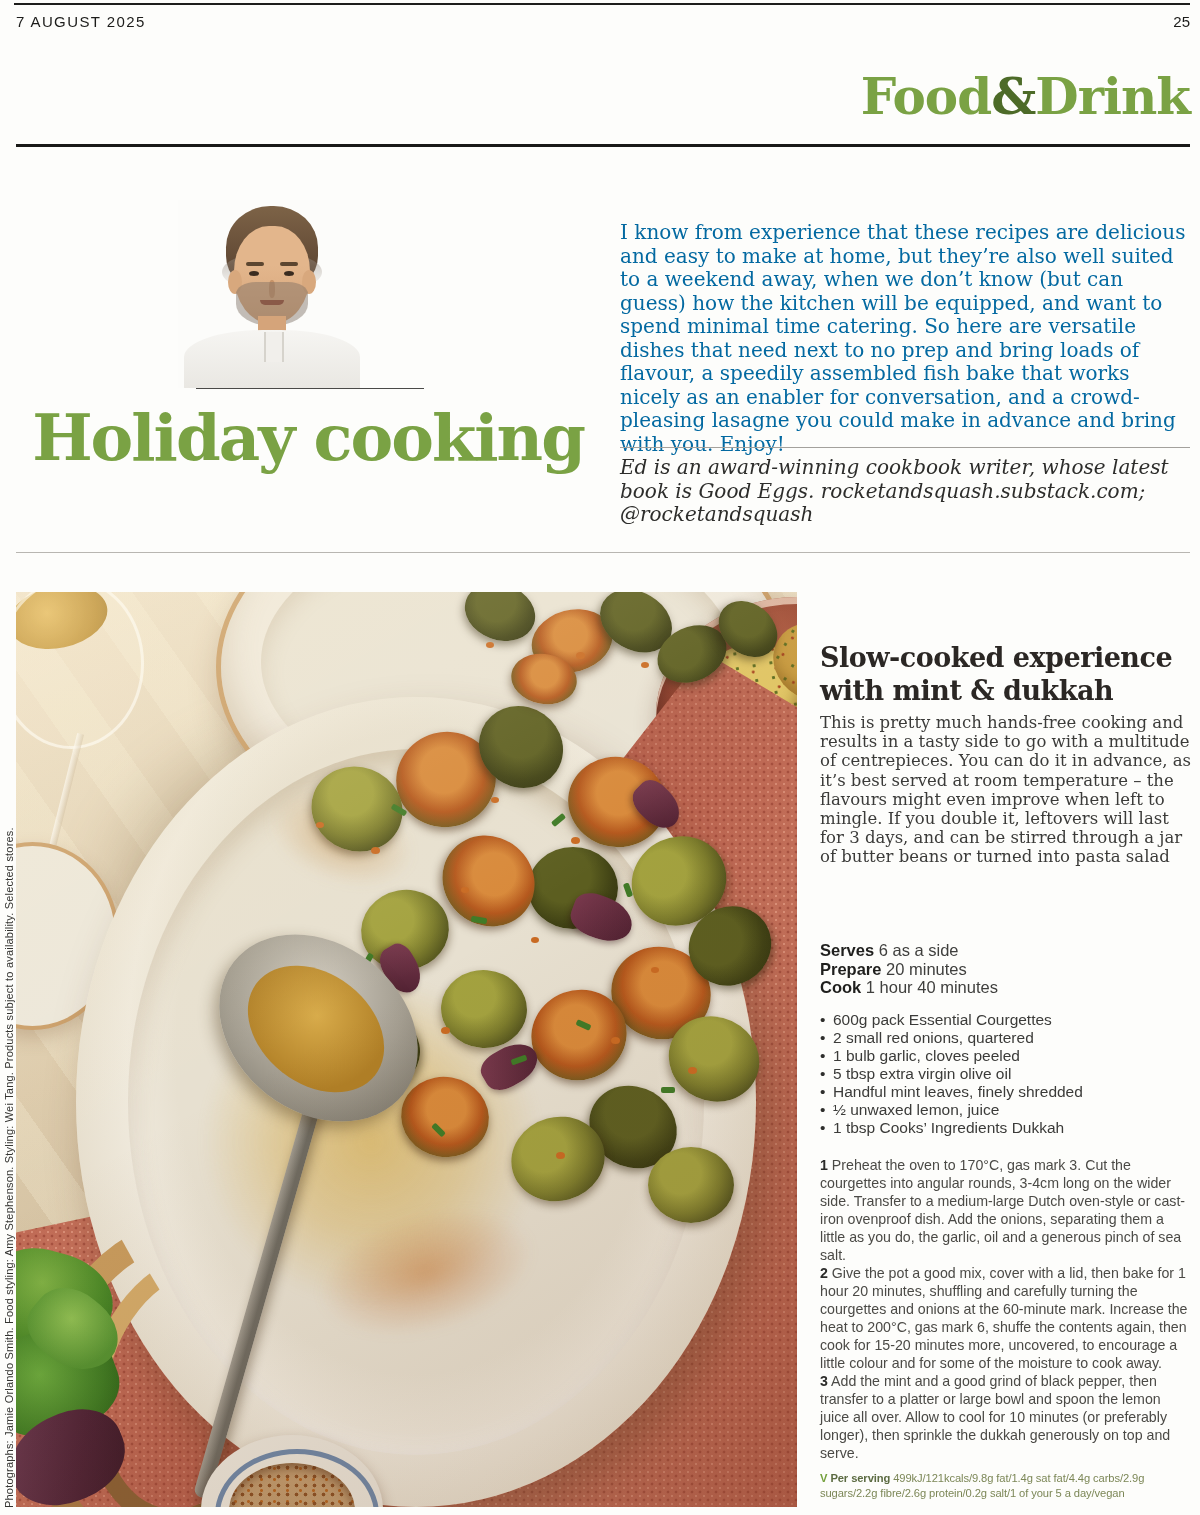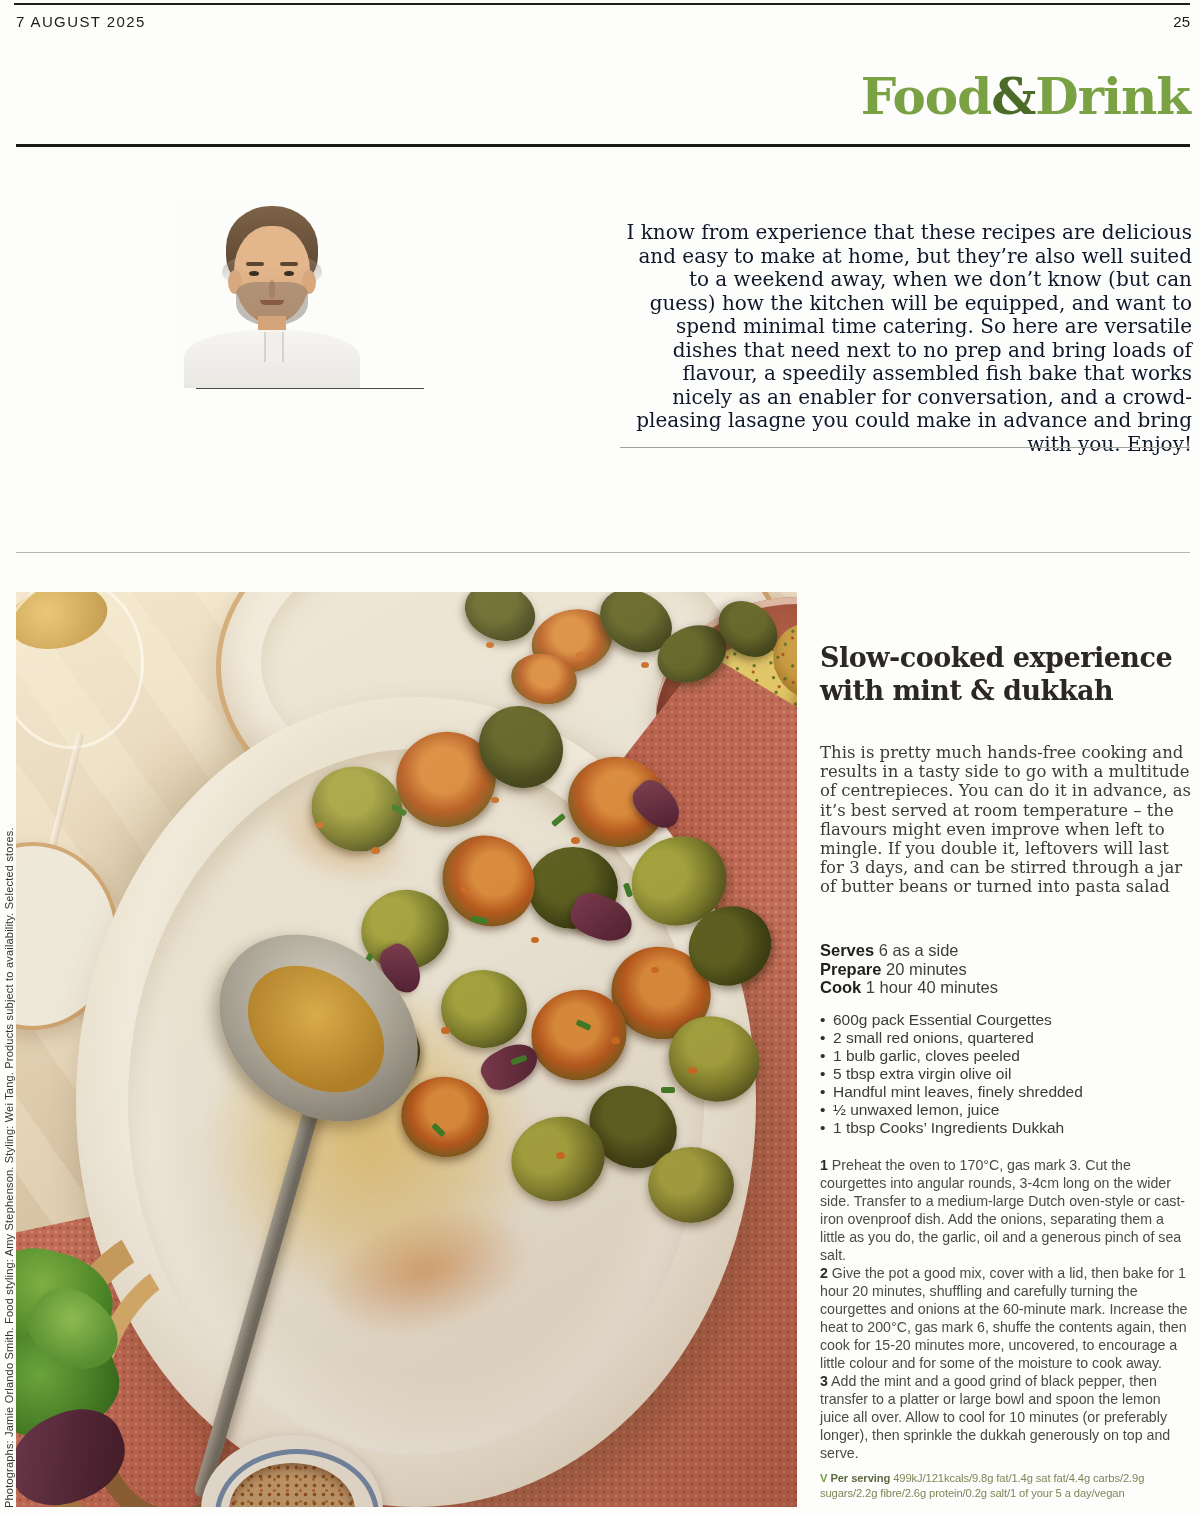--- a/index.html
+++ b/index.html
@@ -37,32 +37,32 @@
   .portrait .collar{position:absolute;left:86px;top:132px;width:16px;height:30px;
     border-left:2px solid #d6d3cc;border-right:2px solid #d6d3cc;background:#f1efeb;}
   .portrait-rule{left:196px;top:388px;width:228px;height:1px;background:#4a4a48;}
   .feature-title{left:8px;top:406px;width:600px;text-align:center;font-family:"DejaVu Serif",serif;
     font-weight:700;font-size:64px;line-height:1;letter-spacing:-2px;color:#7aa244;white-space:nowrap;}
   .feature-byline{left:8px;top:499px;width:600px;text-align:center;font-family:"DejaVu Serif",serif;
     font-weight:700;font-size:26px;color:#7aa244;}
 
   
   .feature-intro{left:620px;top:221px;width:572px;font-family:"DejaVu Serif",serif;
-    font-size:20px;line-height:23.5px;color:#0f172a;text-align:right;}
+    font-size:20px;line-height:23.5px;color:#0369a1;}
   .rule-thin{height:1px;background:#a3a19c;}
   .rt1{left:620px;top:447px;width:570px;}
   .feature-bio{left:620px;top:456px;width:572px;font-family:"DejaVu Serif",serif;font-style:italic;
     font-size:20px;line-height:23.5px;color:#2d2d2b;}
   .rt2{left:16px;top:552px;width:1174px;background:#b8b6b1;}
 
   
   .recipe{left:820px;top:0;width:378px;height:1515px;}
   .r-title{position:absolute;left:0;top:641px;font-family:"DejaVu Serif",serif;font-weight:700;
     font-size:27px;line-height:33px;letter-spacing:-0.5px;color:#2b2724;white-space:nowrap;}
-  .r-desc{position:absolute;left:0;top:743px;width:372px;font-family:"DejaVu Serif",serif;
+  .r-desc{position:absolute;left:0;top:713px;width:372px;font-family:"DejaVu Serif",serif;
     font-size:16.5px;line-height:19.2px;color:#3b3b39;}
   .r-meta{position:absolute;left:0;top:941px;font-size:16.5px;line-height:18.5px;color:#3f3f3d;}
   .r-meta b{color:#1f1f1d;}
   .r-ing{position:absolute;left:0;top:1011px;width:372px;font-size:15.5px;line-height:18px;color:#3b3b39;}
   .r-ing .row{white-space:nowrap;}
   .r-ing .blt{display:inline-block;width:13px;color:#2e2e2c;}
   .r-steps{position:absolute;left:0;top:1156px;width:372px;font-size:14.2px;line-height:18px;color:#4b4a46;}
   .r-steps b{color:#2c2c2a;}
   .r-gh{position:absolute;left:0;top:1430px;width:378px;font-size:18.5px;line-height:21px;}
   .r-gh b{color:#2e2c28;letter-spacing:0.8px;}
@@ -191,23 +191,25 @@
     <div class="eye" style="left:71px;"></div>
     <div class="eye" style="left:106px;"></div>
     <div class="nose"></div>
     <div class="beard"></div>
     <div class="mouth"></div>
     <div class="neck"></div>
     <div class="shirt"></div>
     <div class="collar"></div>
   </div>
   <div class="abs portrait-rule"></div>
+  <h2 class="abs feature-title" style="margin:0;">Holiday cooking</h2>
 
   <p class="abs feature-intro" style="margin:0;">I know from experience that these recipes are delicious and easy to make at home, but they’re also well suited to a weekend away, when we don’t know (but can guess) how the kitchen will be equipped, and want to spend minimal time catering. So here are versatile dishes that need next to no prep and bring loads of flavour, a speedily assembled fish bake that works nicely as an enabler for conversation, and a crowd-pleasing lasagne you could make in advance and bring with you. Enjoy!</p>
   <div class="abs rule-thin rt1"></div>
+  <p class="abs feature-bio" style="margin:0;">Ed is an award-winning cookbook writer, whose latest book is Good Eggs. rocketandsquash.substack.com; @rocketandsquash</p>
 
   <div class="abs rule-thin rt2"></div>
 
   <div class="abs photo" id="photo">
     <div class="sunstreaks"></div>
     <div class="abs glass-shadow"></div>
     <div class="abs caustic1"></div>
     <div class="abs caustic2"></div>
     <div class="abs wine"></div>
     <div class="abs glass-bowl"></div>

